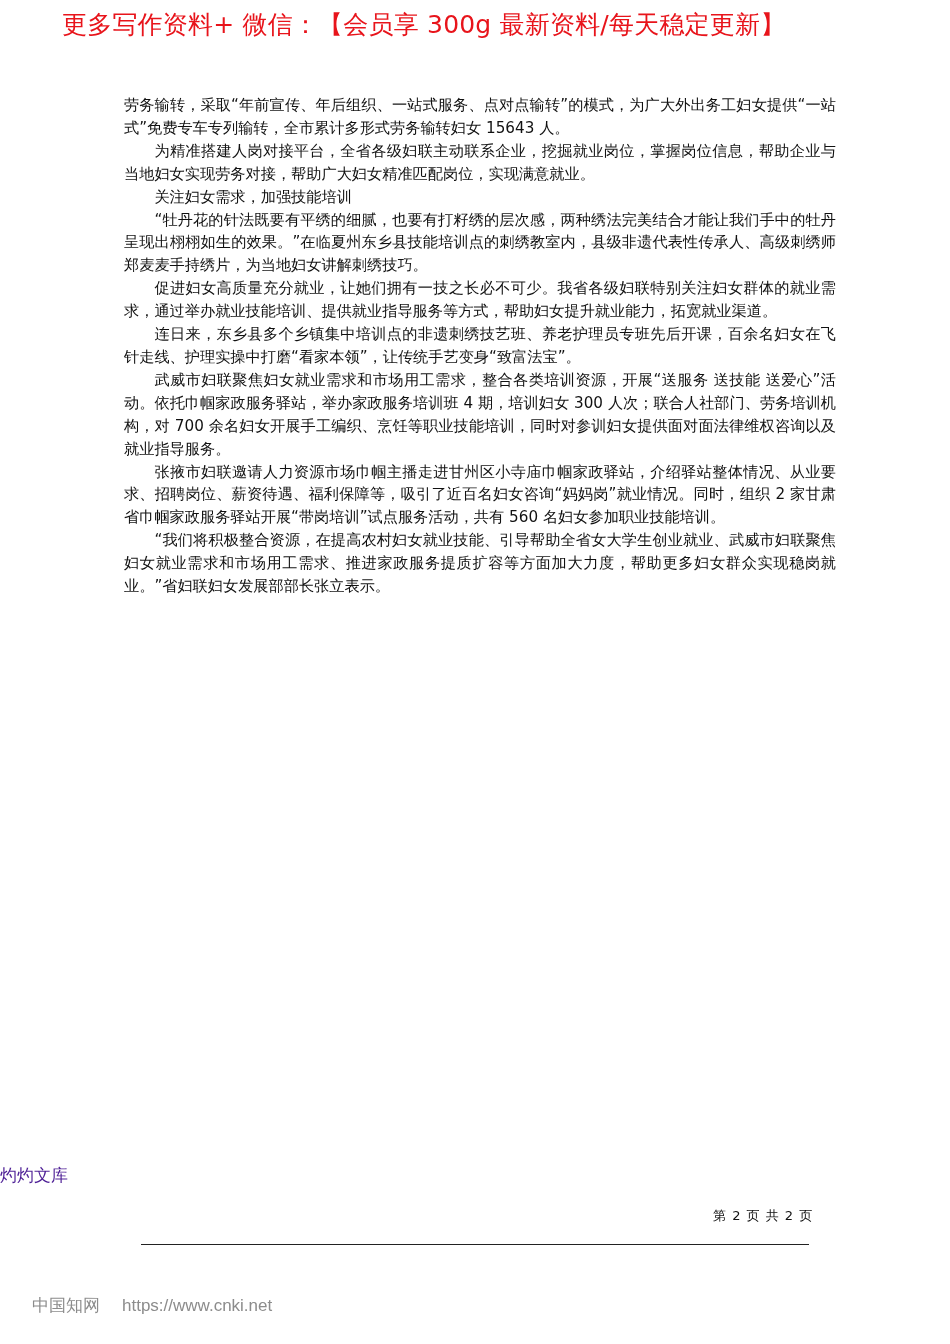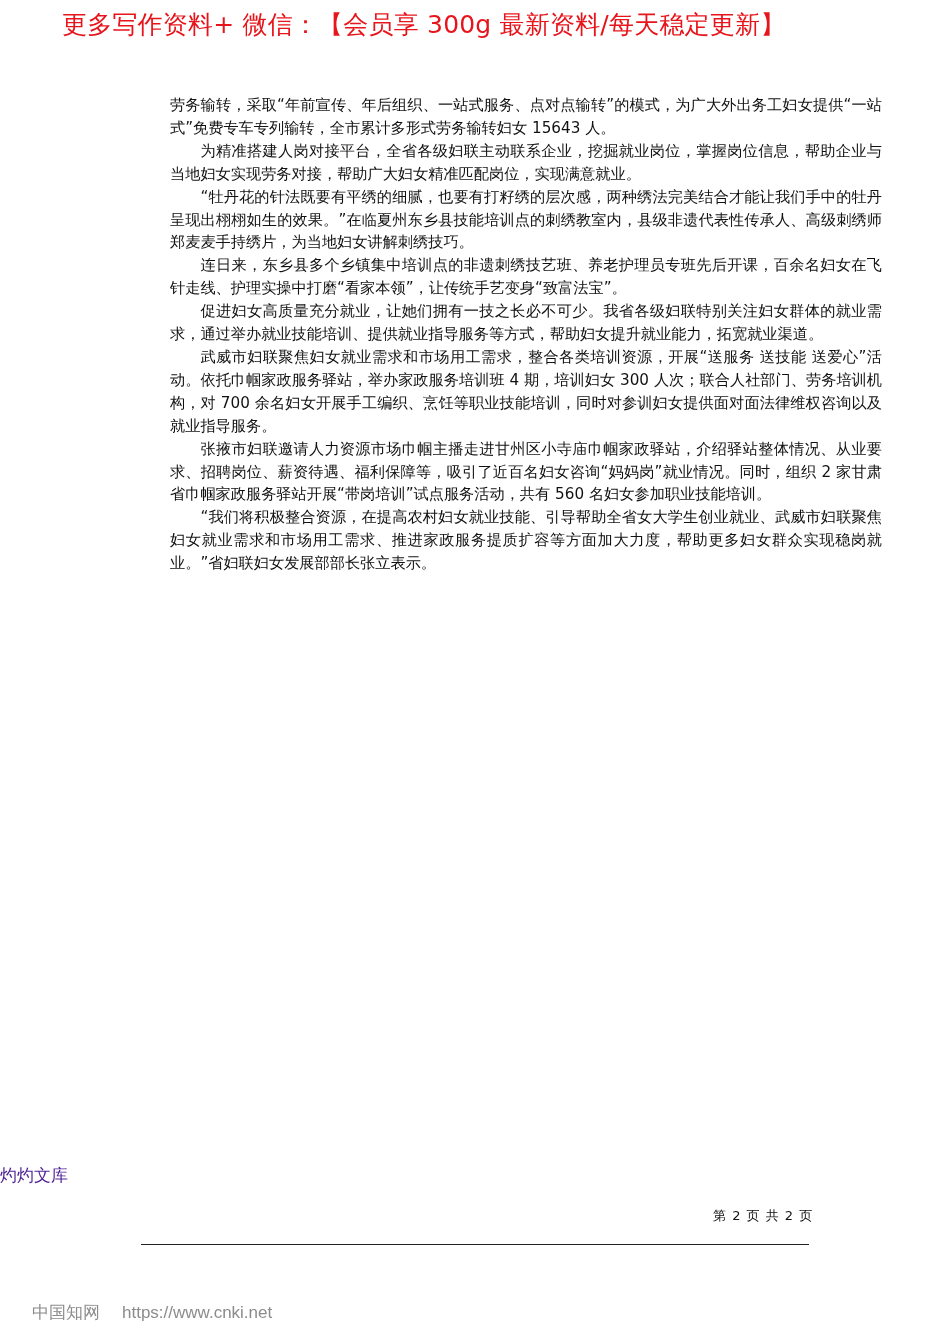--- a/index.html
+++ b/index.html
@@ -26,21 +26,20 @@
       letter-spacing: 0.2px;
     }
     .article {
       position: absolute;
       left: 124px;
       top: 94px;
       width: 712px;
       font-size: 15.2px;
       line-height: 22.9px;
       color: #111111;
-      margin-left: 46px;
     }
     .para {
       margin: 0;
       text-align: justify;
       text-indent: 2em;
     }
     .para.first {
       text-indent: 0;
     }
     .page-number {
@@ -72,37 +71,37 @@
     }
     .source-footer {
       position: absolute;
       left: 32px;
       top: 1294px;
       font-size: 17px;
       line-height: 24px;
       color: #8c8c8c;
       white-space: nowrap;
       font-family: "Liberation Sans", "DejaVu Sans", sans-serif;
-      margin-top: 7px;
     }
     .source-footer .site-name {
       margin-right: 22px;
     }
   </style>
 </head>
 <body>
 
 <div class="top-banner">更多写作资料+ 微信：【会员享 300g 最新资料/每天稳定更新】</div>
 
 <div class="article">
   <p class="para first">劳务输转，采取“年前宣传、年后组织、一站式服务、点对点输转”的模式，为广大外出务工妇女提供“一站式”免费专车专列输转，全市累计多形式劳务输转妇女 15643 人。</p>
   <p class="para">为精准搭建人岗对接平台，全省各级妇联主动联系企业，挖掘就业岗位，掌握岗位信息，帮助企业与当地妇女实现劳务对接，帮助广大妇女精准匹配岗位，实现满意就业。</p>
+  <p class="para">关注妇女需求，加强技能培训</p>
   <p class="para">“牡丹花的针法既要有平绣的细腻，也要有打籽绣的层次感，两种绣法完美结合才能让我们手中的牡丹呈现出栩栩如生的效果。”在临夏州东乡县技能培训点的刺绣教室内，县级非遗代表性传承人、高级刺绣师郑麦麦手持绣片，为当地妇女讲解刺绣技巧。</p>
+  <p class="para">促进妇女高质量充分就业，让她们拥有一技之长必不可少。我省各级妇联特别关注妇女群体的就业需求，通过举办就业技能培训、提供就业指导服务等方式，帮助妇女提升就业能力，拓宽就业渠道。</p>
   <p class="para">连日来，东乡县多个乡镇集中培训点的非遗刺绣技艺班、养老护理员专班先后开课，百余名妇女在飞针走线、护理实操中打磨“看家本领”，让传统手艺变身“致富法宝”。</p>
-  <p class="para">促进妇女高质量充分就业，让她们拥有一技之长必不可少。我省各级妇联特别关注妇女群体的就业需求，通过举办就业技能培训、提供就业指导服务等方式，帮助妇女提升就业能力，拓宽就业渠道。</p>
   <p class="para">武威市妇联聚焦妇女就业需求和市场用工需求，整合各类培训资源，开展“送服务 送技能 送爱心”活动。依托巾帼家政服务驿站，举办家政服务培训班 4 期，培训妇女 300 人次；联合人社部门、劳务培训机构，对 700 余名妇女开展手工编织、烹饪等职业技能培训，同时对参训妇女提供面对面法律维权咨询以及就业指导服务。</p>
   <p class="para">张掖市妇联邀请人力资源市场巾帼主播走进甘州区小寺庙巾帼家政驿站，介绍驿站整体情况、从业要求、招聘岗位、薪资待遇、福利保障等，吸引了近百名妇女咨询“妈妈岗”就业情况。同时，组织 2 家甘肃省巾帼家政服务驿站开展“带岗培训”试点服务活动，共有 560 名妇女参加职业技能培训。</p>
   <p class="para">“我们将积极整合资源，在提高农村妇女就业技能、引导帮助全省女大学生创业就业、武威市妇联聚焦妇女就业需求和市场用工需求、推进家政服务提质扩容等方面加大力度，帮助更多妇女群众实现稳岗就业。”省妇联妇女发展部部长张立表示。</p>
 </div>
 
 <div class="page-number">第 2 页 共 2 页</div>
 
 <div class="library-name">灼灼文库</div>
 
 <div class="footer-rule"></div>

